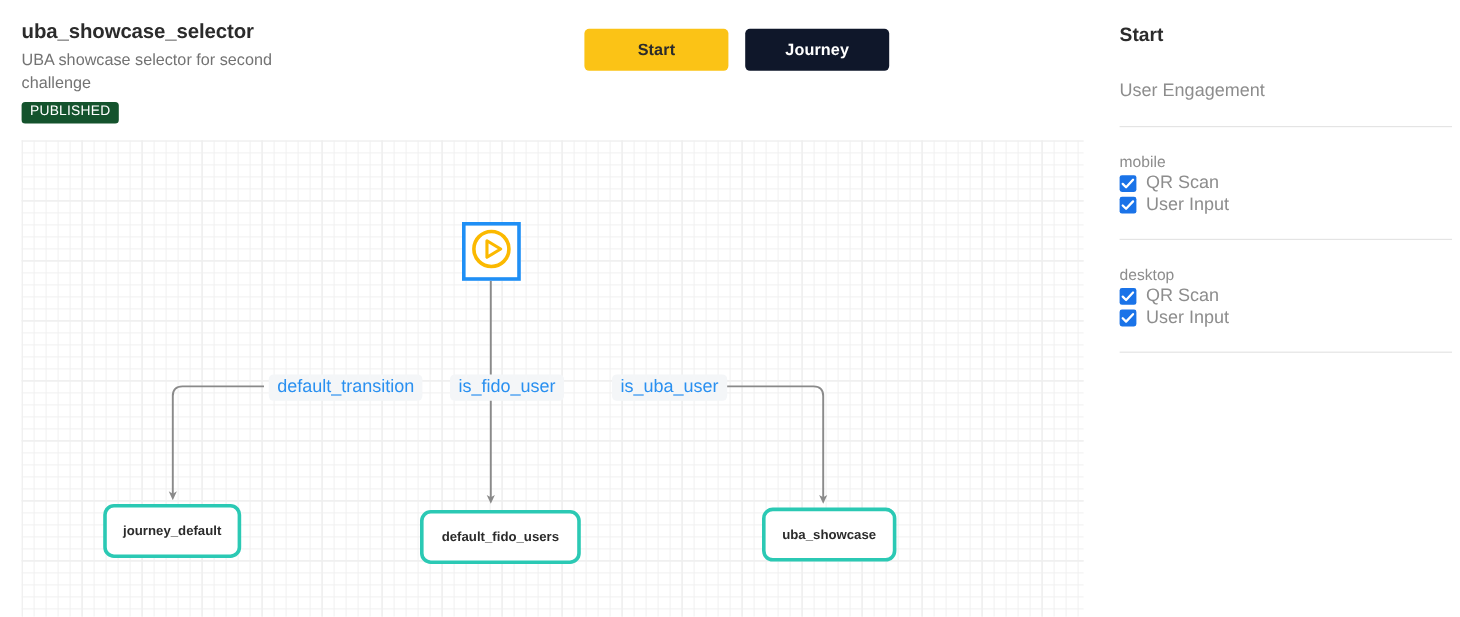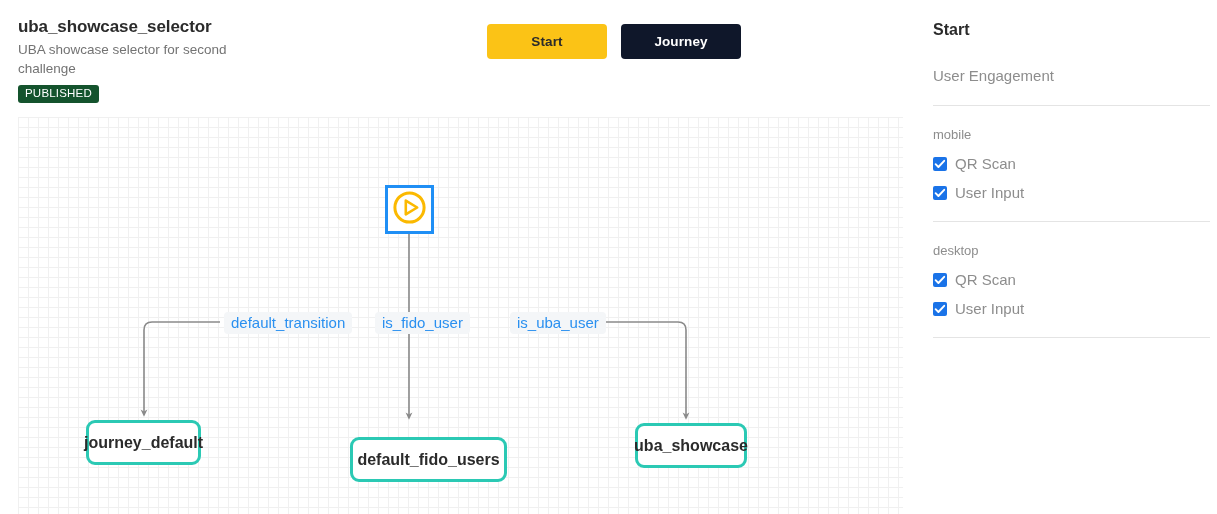--- a/index.html
+++ b/index.html
@@ -104,28 +104,28 @@
     left: 367px; top: 68px;
     width: 49px; height: 49px;
     border: 3px solid #1f8ff5;
     background: #ffffff;
   }
   .node-term {
     height: 45px;
     border: 3px solid #2bc9b4;
     border-radius: 9px;
     background: #ffffff;
-    font-size: 16px;
+    font-size: 11px;
     font-weight: bold;
     color: #2b2b2b;
     padding: 0 9px;
     white-space: nowrap;
   }
   .n-journey   { left: 68px;  top: 303px; width: 115px; }
-  .n-fido      { left: 332px; top: 320px; width: 157px; }
+  .n-fido      { left: 332px; top: 308px; width: 134px; }
   .n-uba       { left: 617px; top: 306px; width: 112px; }
 
   
   .edge-label {
     position: absolute;
     background: #f4f6f8;
     color: #2a90f0;
     font-size: 15px;
     line-height: 18px;
     padding: 2px 7px;
@@ -166,21 +166,20 @@
   .group-label {
     font-size: 13px;
     color: #8d8d8d;
     margin: 20px 0 0 0;
     line-height: 18px;
   }
   .check-row {
     display: flex;
     align-items: center;
     gap: 8px;
-    margin-top: 11px;
   }
   .cbox {
     width: 14px; height: 14px;
     border-radius: 2px;
     background: #1a73e8;
     position: relative;
     flex: 0 0 auto;
     display: block;
   }
   .cbox svg { position: absolute; left: 1px; top: 1px; }

